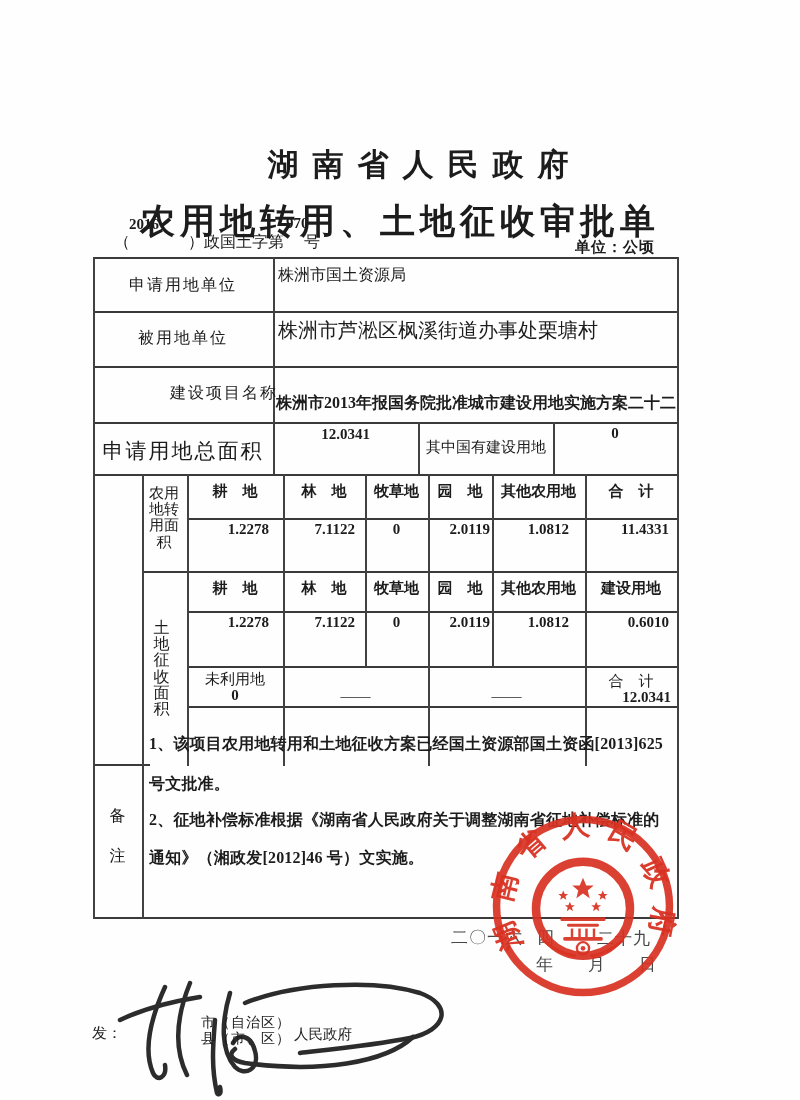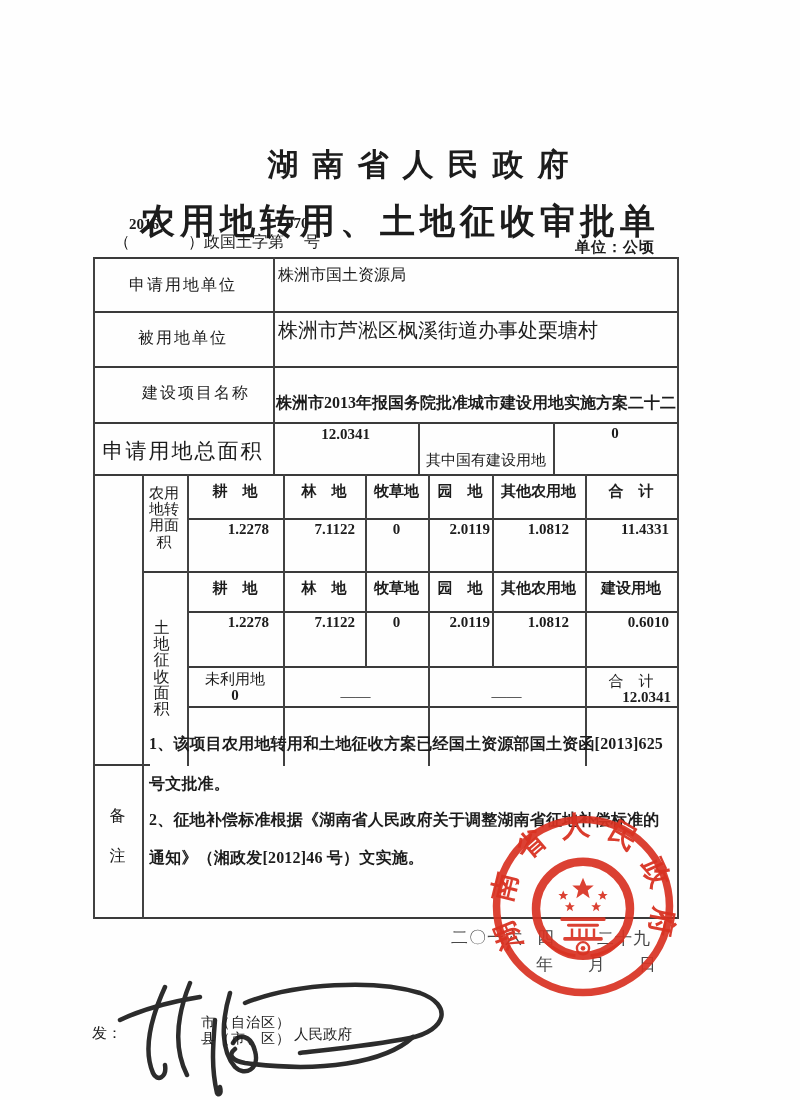--- a/index.html
+++ b/index.html
@@ -61,26 +61,26 @@
   <div class="vl" style="left:428px;top:474px;height:292px;"></div>
   <div class="vl" style="left:492px;top:474px;height:193px;"></div>
   <div class="vl" style="left:585px;top:474px;height:292px;"></div>
 
   <div class="t c lab" style="left:93px;top:276px;width:180px;font-size:16px;">申请用地单位</div>
   <div class="t" style="left:278px;top:266px;font-size:16px;">株洲市国土资源局</div>
 
   <div class="t c lab" style="left:93px;top:329px;width:180px;font-size:16px;">被用地单位</div>
   <div class="t" style="left:278px;top:319px;font-size:20px;">株洲市芦淞区枫溪街道办事处栗塘村</div>
 
-  <div class="t c lab" style="left:80px;top:384px;width:180px;font-size:16px;padding-left:26px;">建设项目名称</div>
+  <div class="t c lab" style="left:108px;top:384px;width:180px;font-size:16px;padding-left:26px;">建设项目名称</div>
   <div class="t b" style="left:276px;top:370px;width:404px;font-size:16px;margin-top:24px;">株洲市2013年报国务院批准城市建设用地实施方案二十二</div>
 
   <div class="t c lab" style="left:93px;top:439px;width:180px;font-size:21px;">申请用地总面积</div>
   <div class="t b c" style="left:273px;top:426px;width:145px;font-size:15px;">12.0341</div>
-  <div class="t c" style="left:419px;top:452px;width:134px;font-size:15px;">其中国有建设用地</div>
+  <div class="t c" style="left:419px;top:439px;width:134px;font-size:15px;">其中国有建设用地</div>
   <div class="t b c" style="left:553px;top:425px;width:124px;font-size:15px;">0</div>
 
   <div class="t wrap c" style="left:146px;top:485px;width:36px;font-size:15px;line-height:16.2px;">农用地转用面积</div>
   <div class="t wrap c" style="left:153px;top:620px;width:17px;font-size:16px;line-height:16.2px;">土地征收面积</div>
 
   <div class="t b c" style="left:187px;top:483px;width:96px;font-size:15px;">耕　地</div>
   <div class="t b c" style="left:283px;top:483px;width:82px;font-size:15px;">林　地</div>
   <div class="t b c" style="left:365px;top:483px;width:63px;font-size:15px;">牧草地</div>
   <div class="t b c" style="left:428px;top:483px;width:64px;font-size:15px;">园　地</div>
   <div class="t b c" style="left:492px;top:483px;width:93px;font-size:15px;">其他农用地</div>

